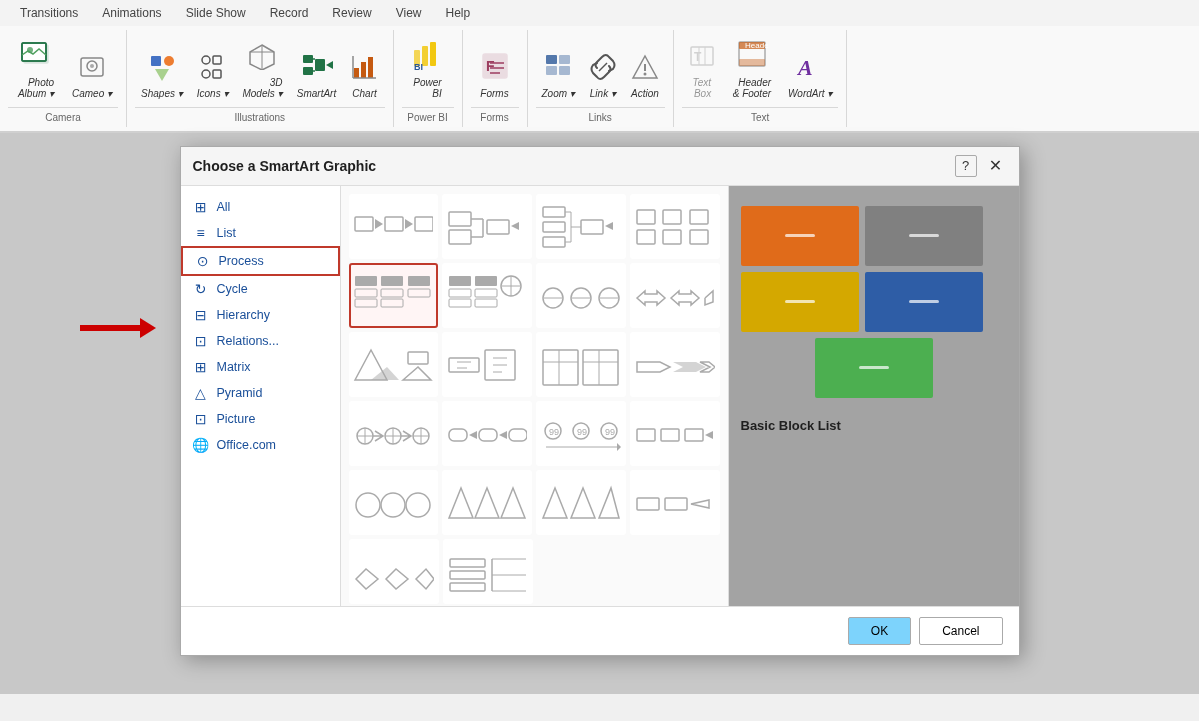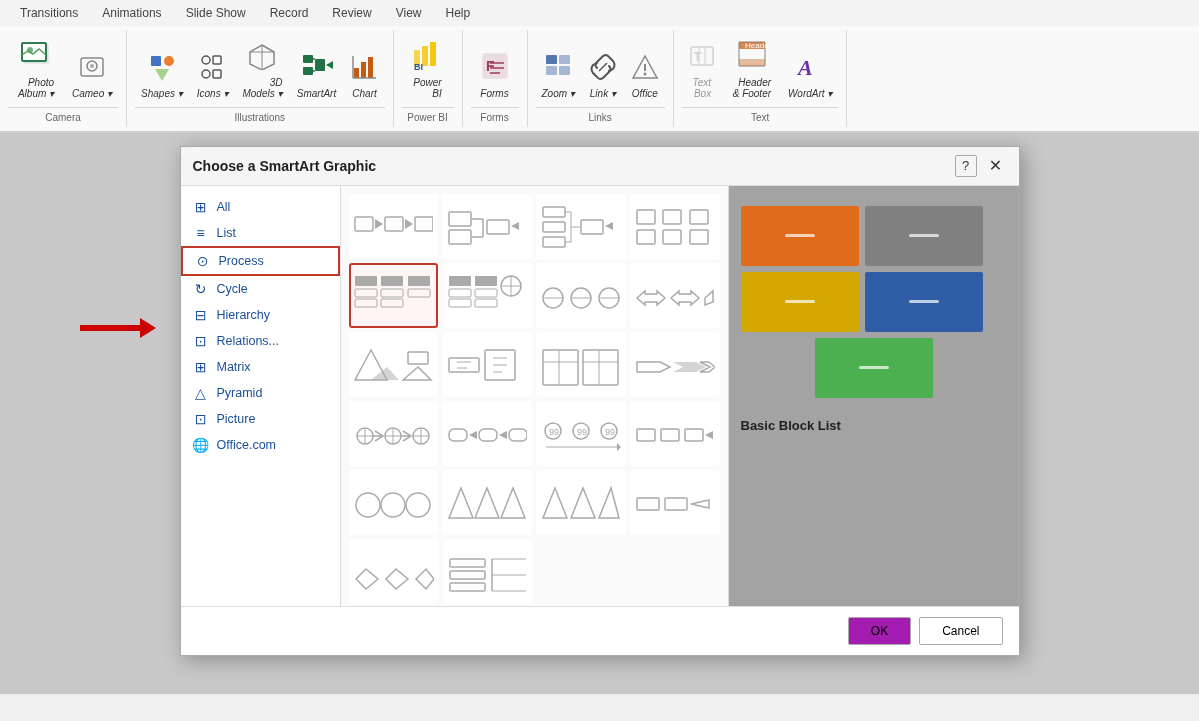--- a/index.html
+++ b/index.html
@@ -51,21 +51,21 @@
     .preview-desc { font-size: 11.5px; color: #444; line-height: 1.5; }
 
     
     .color-blocks { display: flex; flex-wrap: wrap; gap: 6px; padding: 8px 0; }
     .color-block { width: 120px; height: 55px; display: flex; align-items: center; justify-content: center; border-radius: 2px; }
     .color-block .dash { width: 30px; height: 3px; background: rgba(255,255,255,0.7); border-radius: 2px; }
 
     
     .dialog-footer { border-top: 1px solid #ddd; padding: 10px 16px; display: flex; justify-content: flex-end; gap: 8px; background: white; }
     .btn { padding: 6px 22px; font-size: 12px; border: 1px solid #aaa; background: white; cursor: pointer; border-radius: 2px; }
-    .btn-ok { background: #a21caf; }
+    .btn-ok { background: #7dd3fc; }
 
     
     .arrow-annotation { position: absolute; left: 80px; top: 318px; display: flex; align-items: center; z-index: 200; pointer-events: none; }
     .arrow-body { width: 60px; height: 6px; background: #cc0000; }
     .arrow-head { width: 0; height: 0; border-top: 10px solid transparent; border-bottom: 10px solid transparent; border-left: 16px solid #cc0000; }
 
     
     ::-webkit-scrollbar { width: 8px; }
     ::-webkit-scrollbar-track { background: #f0f0f0; }
     ::-webkit-scrollbar-thumb { background: #bbb; border-radius: 4px; }
@@ -239,21 +239,21 @@
           <span class="label">Link ▾</span>
         </div>
         <div class="ribbon-btn">
           <span class="icon">
             <svg width="28" height="28" viewBox="0 0 28 28">
               <polygon points="14,3 26,25 2,25" fill="none" stroke="#888" stroke-width="1.5"></polygon>
               <line x1="14" y1="11" x2="14" y2="18" stroke="#888" stroke-width="2"></line>
               <circle cx="14" cy="21" r="1.5" fill="#888"></circle>
             </svg>
           </span>
-          <span class="label">Office</span>
+          <span class="label">Action</span>
         </div>
       </div>
       <div class="ribbon-group-label">Links</div>
     </div>
 
 
     <div class="ribbon-group">
       <div class="ribbon-group-items">
         <div class="ribbon-btn" style="opacity:0.5;">
           <span class="icon">

